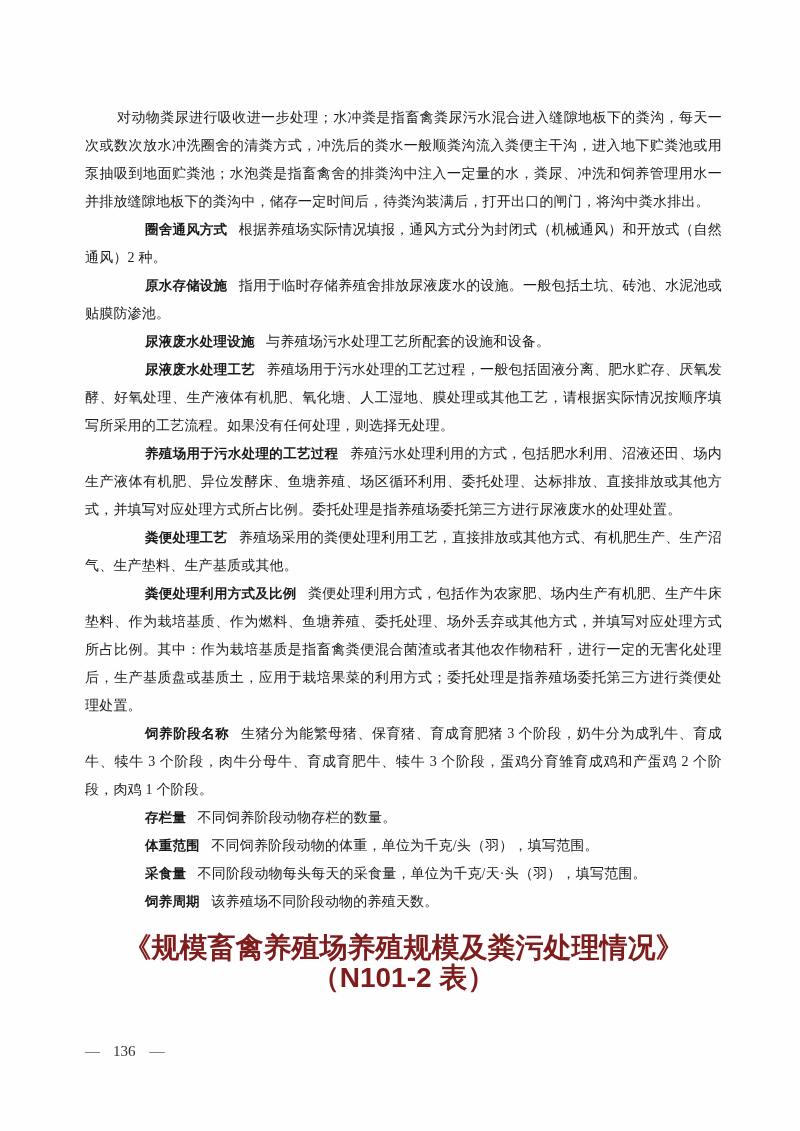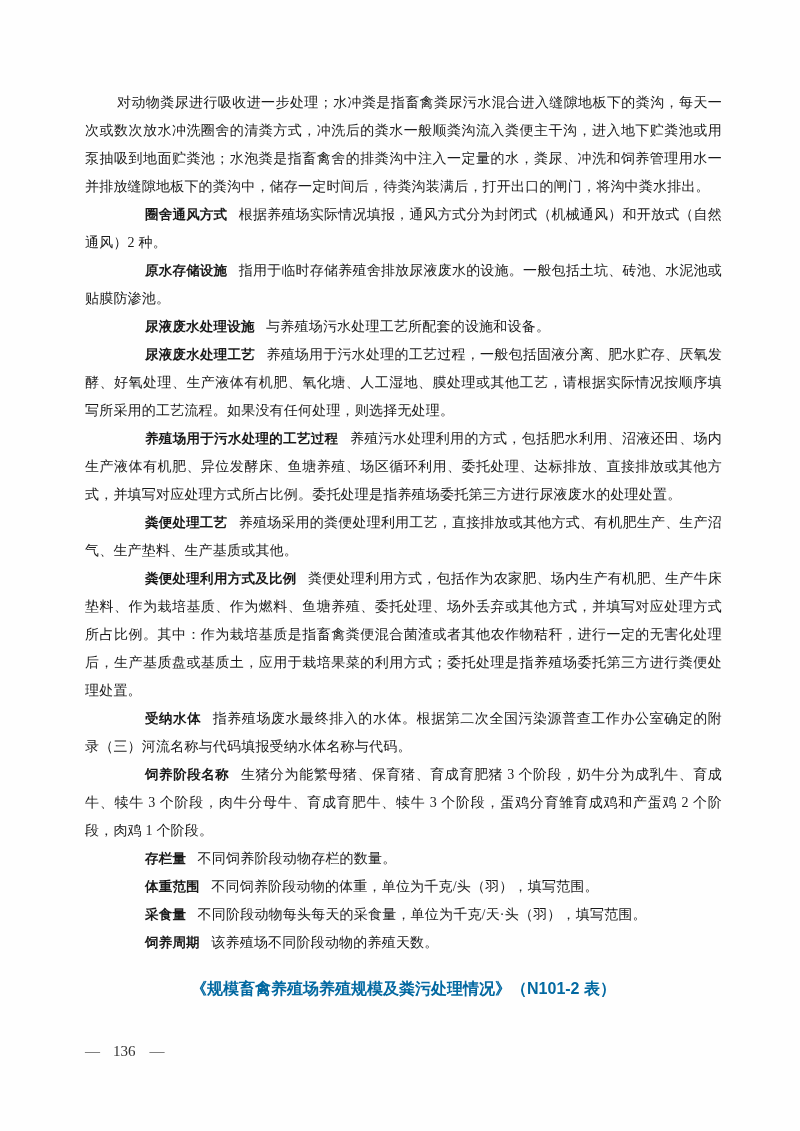--- a/index.html
+++ b/index.html
@@ -12,21 +12,21 @@
     width: 800px;
     height: 1131px;
     background: #fefefe;
     font-family: "Liberation Serif", "DejaVu Serif", serif;
     color: #1a1a1a;
     overflow: hidden;
   }
   .content {
     position: absolute;
     left: 85px;
-    top: 89px;
+    top: 104px;
     width: 637px;
   }
   .para {
     margin: 0;
     font-size: 14px;
     line-height: 28px;
     text-align: justify;
     text-indent: 2em;
     letter-spacing: 0.2px;
   }
@@ -37,26 +37,26 @@
     font-weight: bold;
     font-family: "Liberation Sans", "DejaVu Sans", sans-serif;
     font-size: 13.5px;
     padding-left: 32px;
   }
   .term:not(:empty) {
     margin-right: 0.85em;
   }
   .section-title {
     margin: 17px 0 28px 0;
-    font-size: 16px;
+    font-size: 28px;
     line-height: 30px;
     font-weight: bold;
     text-align: center;
     font-family: "Liberation Sans", "DejaVu Sans", sans-serif;
-    color: #0369a1;
+    color: #7f1d1d;
   }
   .footer {
     position: absolute;
     left: 85px;
     top: 1040px;
     font-size: 15px;
     line-height: 22px;
     color: #333;
     display: flex;
     align-items: center;
@@ -85,21 +85,20 @@
     <p class="para"><span class="term">尿液废水处理设施</span><span>与养殖场污水处理工艺所配套的设施和设备。</span></p>
 
     <p class="para"><span class="term">尿液废水处理工艺</span><span>养殖场用于污水处理的工艺过程，一般包括固液分离、肥水贮存、厌氧发酵、好氧处理、生产液体有机肥、氧化塘、人工湿地、膜处理或其他工艺，请根据实际情况按顺序填写所采用的工艺流程。如果没有任何处理，则选择无处理。</span></p>
 
     <p class="para"><span class="term">养殖场用于污水处理的工艺过程</span><span>养殖污水处理利用的方式，包括肥水利用、沼液还田、场内生产液体有机肥、异位发酵床、鱼塘养殖、场区循环利用、委托处理、达标排放、直接排放或其他方式，并填写对应处理方式所占比例。委托处理是指养殖场委托第三方进行尿液废水的处理处置。</span></p>
 
     <p class="para"><span class="term">粪便处理工艺</span><span>养殖场采用的粪便处理利用工艺，直接排放或其他方式、有机肥生产、生产沼气、生产垫料、生产基质或其他。</span></p>
 
     <p class="para"><span class="term">粪便处理利用方式及比例</span><span>粪便处理利用方式，包括作为农家肥、场内生产有机肥、生产牛床垫料、作为栽培基质、作为燃料、鱼塘养殖、委托处理、场外丢弃或其他方式，并填写对应处理方式所占比例。其中：作为栽培基质是指畜禽粪便混合菌渣或者其他农作物秸秆，进行一定的无害化处理后，生产基质盘或基质土，应用于栽培果菜的利用方式；委托处理是指养殖场委托第三方进行粪便处理处置。</span></p>
 
-    <p class="para"><span class="term">受纳水体</span><span>指养殖场废水最终排入的水体。根据第二次全国污染源普查工作办公室确定的附录（三）河流名称与代码填报受纳水体名称与代码。</span></p>
 
     <p class="para"><span class="term">饲养阶段名称</span><span>生猪分为能繁母猪、保育猪、育成育肥猪 3 个阶段，奶牛分为成乳牛、育成牛、犊牛 3 个阶段，肉牛分母牛、育成育肥牛、犊牛 3 个阶段，蛋鸡分育雏育成鸡和产蛋鸡 2 个阶段，肉鸡 1 个阶段。</span></p>
 
     <p class="para"><span class="term">存栏量</span><span>不同饲养阶段动物存栏的数量。</span></p>
 
     <p class="para"><span class="term">体重范围</span><span>不同饲养阶段动物的体重，单位为千克/头（羽），填写范围。</span></p>
 
     <p class="para"><span class="term">采食量</span><span>不同阶段动物每头每天的采食量，单位为千克/天·头（羽），填写范围。</span></p>
 
     <p class="para"><span class="term">饲养周期</span><span>该养殖场不同阶段动物的养殖天数。</span></p>

